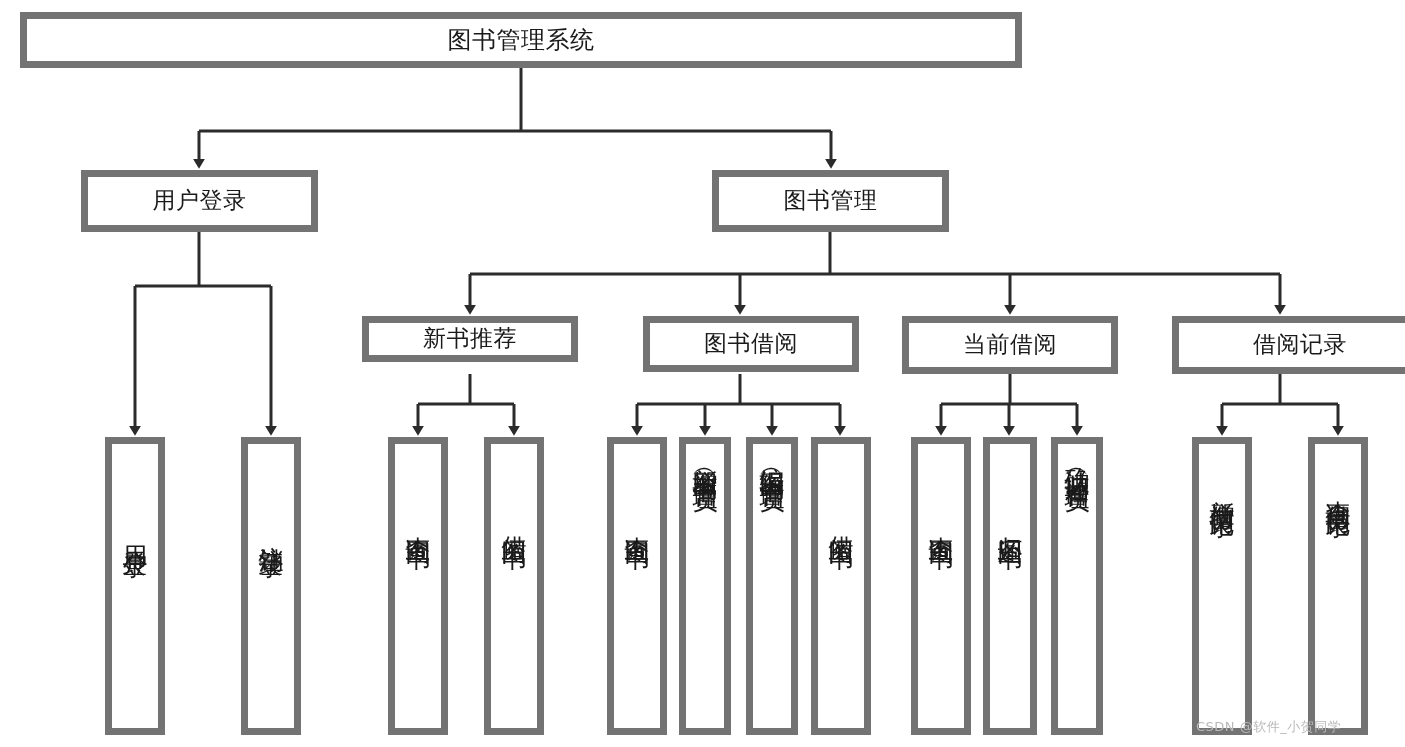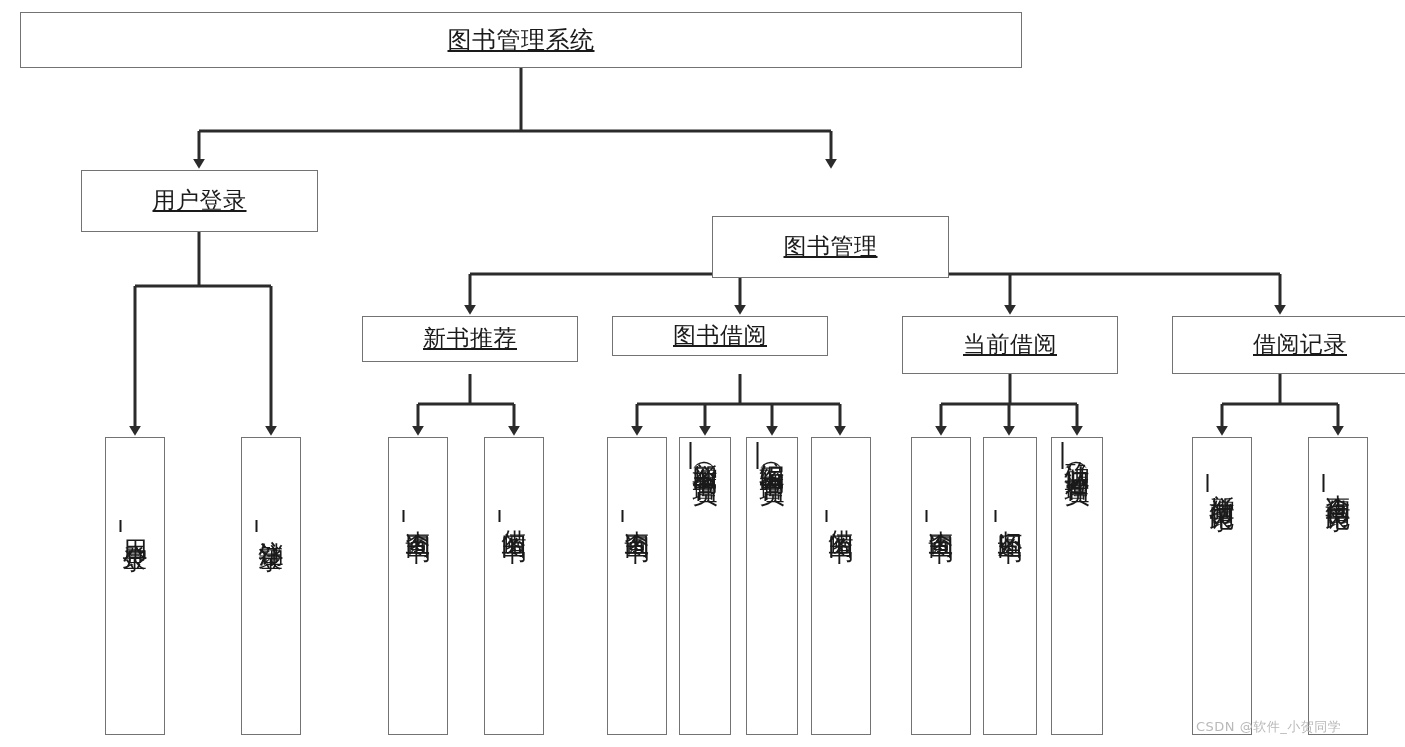--- a/index.html
+++ b/index.html
@@ -21,27 +21,26 @@
     position: absolute;
     left: 0;
     top: 0;
     width: 1405px;
     height: 747px;
     pointer-events: none;
   }
   .node {
     position: absolute;
     box-sizing: border-box;
-    border: 1px solid #737373;
+    border: 7px solid #737373;
     background: #ffffff;
     display: flex;
     align-items: center;
     justify-content: center;
     color: #1a1a1a;
-    text-decoration: underline;
   }
   .node .label {
     display: block;
     text-align: center;
     line-height: 1.18;
     letter-spacing: 0.5px;
   }
   
   .node.horiz .label {
     font-size: 23px;
@@ -126,29 +125,29 @@
   </svg>
 
   <div class="node horiz root" style="left:20px; top:12px; width:1002px; height:56px;">
     <span class="label">图书管理系统</span>
   </div>
 
   <div class="node horiz" style="left:81px; top:170px; width:237px; height:62px;">
     <span class="label">用户登录</span>
   </div>
 
-  <div class="node horiz" style="left:712px; top:170px; width:237px; height:62px;margin-top:46px;">
+  <div class="node horiz" style="left:712px; top:170px; width:237px; height:62px;">
     <span class="label">图书管理</span>
   </div>
 
   <div class="node horiz" style="left:362px; top:316px; width:216px; height:46px;">
     <span class="label">新书推荐</span>
   </div>
 
-  <div class="node horiz" style="left:612px; top:316px; width:216px; height:40px;">
+  <div class="node horiz" style="left:643px; top:316px; width:216px; height:56px;">
     <span class="label">图书借阅</span>
   </div>
 
   <div class="node horiz" style="left:902px; top:316px; width:216px; height:58px;align-items:center;">
     <span class="label">当前借阅</span>
   </div>
 
   <div class="node horiz" style="left:1172px; top:316px; width:256px; height:58px;">
     <span class="label">借阅记录</span>
   </div>

